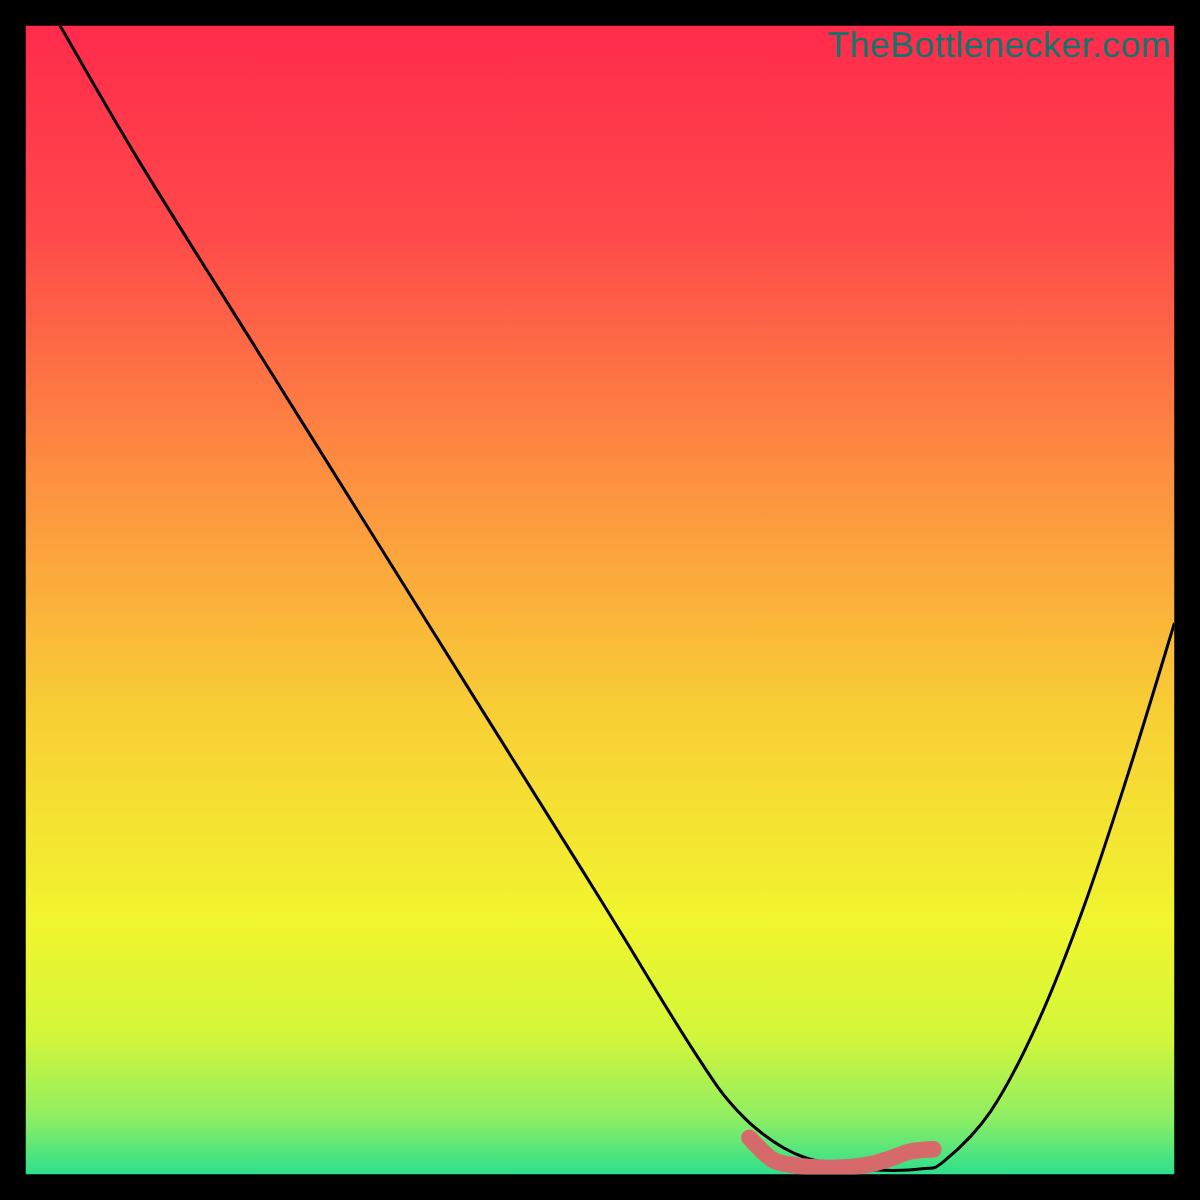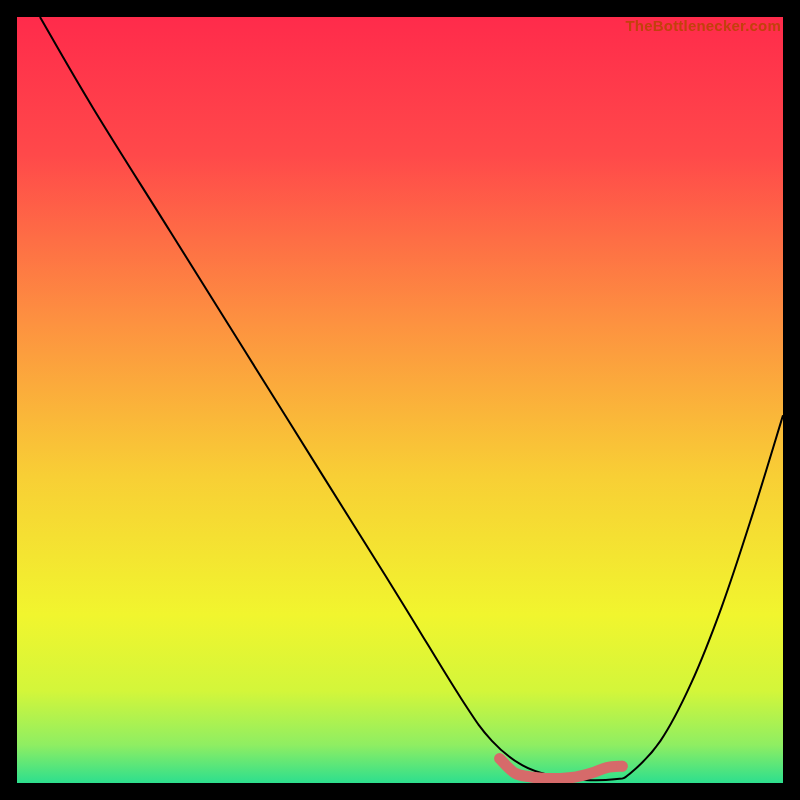--- a/index.html
+++ b/index.html
@@ -23,23 +23,23 @@
     position: absolute;
     left: 0;
     top: 0;
     width: 766px;
     height: 766px;
   }
   .watermark {
     position: absolute;
     top: 0px;
     right: 2px;
-    color: #c2410c;
-    font-size: 15px;
-    font-weight: 700;
+    color: #0f766e;
+    font-size: 24px;
+    font-weight: 400;
     letter-spacing: 0.2px;
   }
 </style>
 </head>
 <body>
 
 <div class="frame">
   <svg class="plot-area" viewBox="0 0 766 766" preserveAspectRatio="none">
     <defs>
       <linearGradient id="bg-grad" x1="0" y1="0" x2="0" y2="1">

